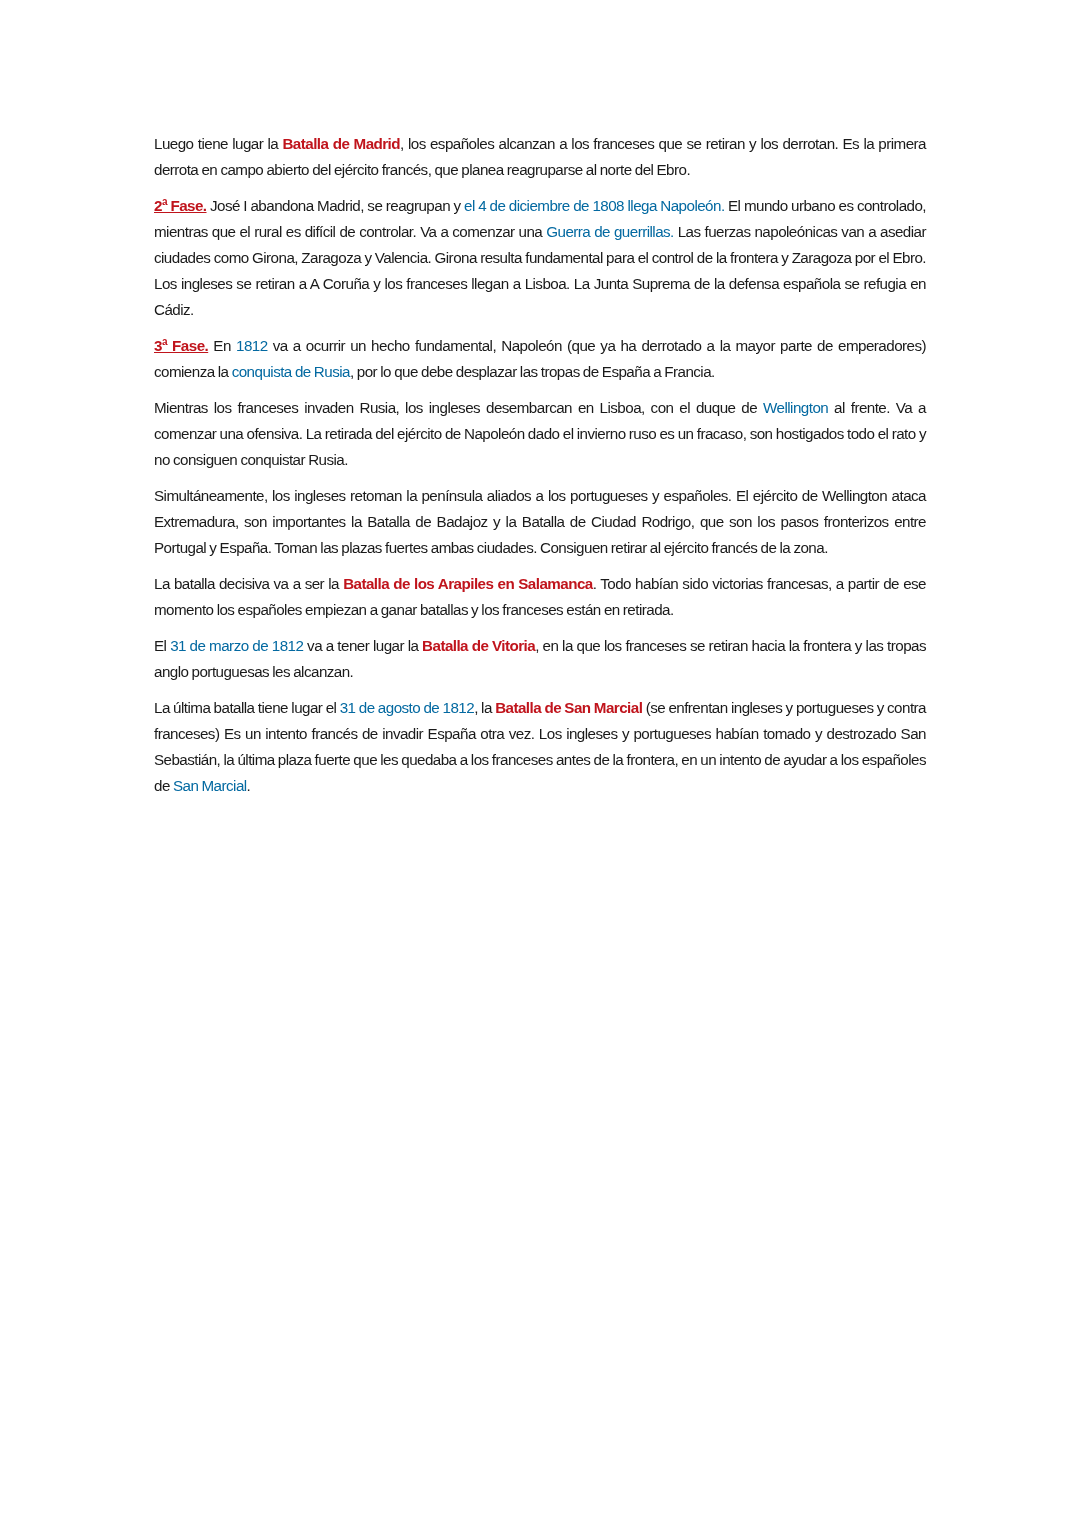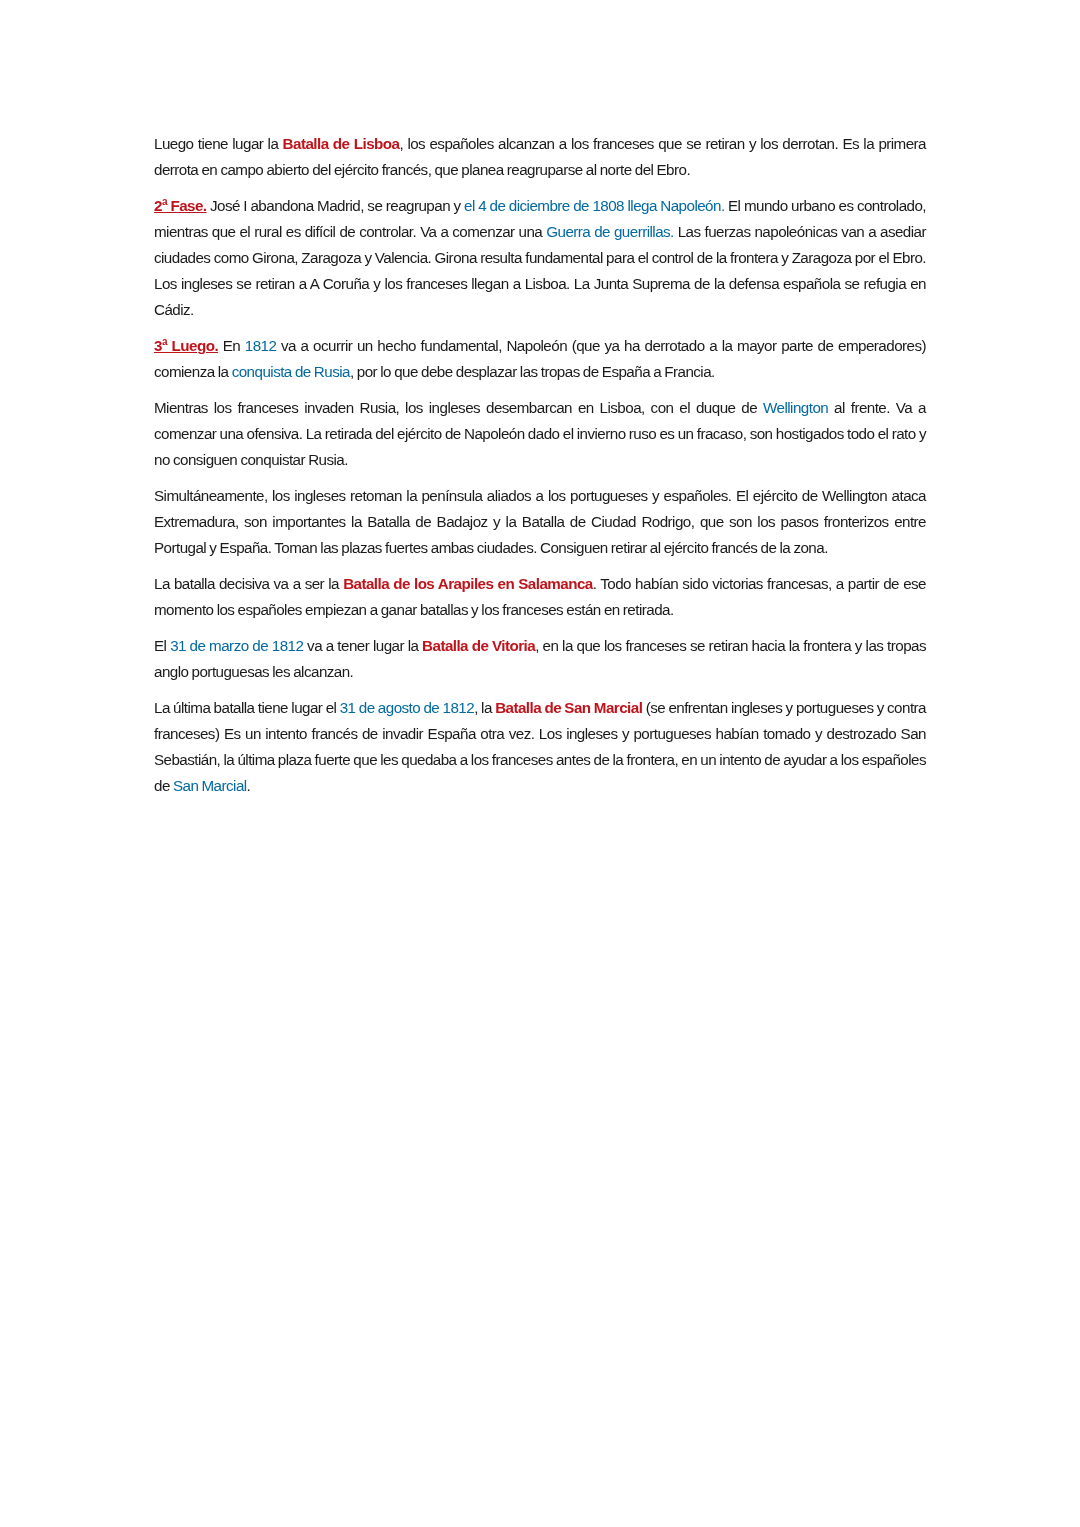--- a/index.html
+++ b/index.html
@@ -23,29 +23,29 @@
   }
   .b { font-weight: normal; color: #0369a1; }
   .r { font-weight: bold; color: #c0141c; }
   .phase { font-weight: bold; color: #c0141c; text-decoration: underline; margin-top: 36px; }
 </style>
 </head>
 <body>
 
 <div class="page">
   <p class="para">
-    <span>Luego tiene lugar la </span><span class="r">Batalla de Lisboa</span><span>, los españoles alcanzan a los franceses que se retiran y los derrotan. Es la primera derrota en campo abierto del ejército francés, que planea reagruparse al norte del Ebro.</span>
+    <span>Luego tiene lugar la </span><span class="r">Batalla de Madrid</span><span>, los españoles alcanzan a los franceses que se retiran y los derrotan. Es la primera derrota en campo abierto del ejército francés, que planea reagruparse al norte del Ebro.</span>
   </p>
 
   <p class="para">
     <span class="phase">2ª Fase.</span><span> José I abandona Madrid, se reagrupan y </span><span class="b">el 4 de diciembre de 1808 llega Napoleón.</span><span>  El mundo urbano es controlado, mientras que el rural es difícil de controlar. Va a comenzar una </span><span class="b">Guerra de guerrillas.</span><span> Las fuerzas napoleónicas van a asediar ciudades como Girona, Zaragoza y Valencia. Girona resulta fundamental para el control de la frontera y Zaragoza por el Ebro. Los ingleses se retiran a A Coruña y los franceses llegan a Lisboa. La Junta Suprema de la defensa española se refugia en Cádiz.</span>
   </p>
 
   <p class="para">
-    <span class="phase">3ª Luego.</span><span> En </span><span class="b">1812</span><span> va a ocurrir un hecho fundamental, Napoleón (que ya ha derrotado a la mayor parte de emperadores) comienza la </span><span class="b">conquista de Rusia</span><span>, por lo que debe desplazar las tropas de España a Francia.</span>
+    <span class="phase">3ª Fase.</span><span> En </span><span class="b">1812</span><span> va a ocurrir un hecho fundamental, Napoleón (que ya ha derrotado a la mayor parte de emperadores) comienza la </span><span class="b">conquista de Rusia</span><span>, por lo que debe desplazar las tropas de España a Francia.</span>
   </p>
 
   <p class="para">
     <span>Mientras los franceses invaden Rusia, los ingleses desembarcan en Lisboa, con el duque de </span><span class="b">Wellington</span><span> al frente. Va a comenzar una ofensiva. La retirada del ejército de Napoleón dado el invierno ruso es un fracaso, son hostigados todo el rato y no consiguen conquistar Rusia.</span>
   </p>
 
   <p class="para">
     <span>Simultáneamente, los ingleses retoman la península aliados a los portugueses y españoles. El ejército de Wellington ataca Extremadura, son importantes la Batalla de Badajoz y la Batalla de Ciudad Rodrigo, que son los pasos fronterizos entre Portugal y España. Toman las plazas fuertes ambas ciudades. Consiguen retirar al ejército francés de la zona.</span>
   </p>
 

